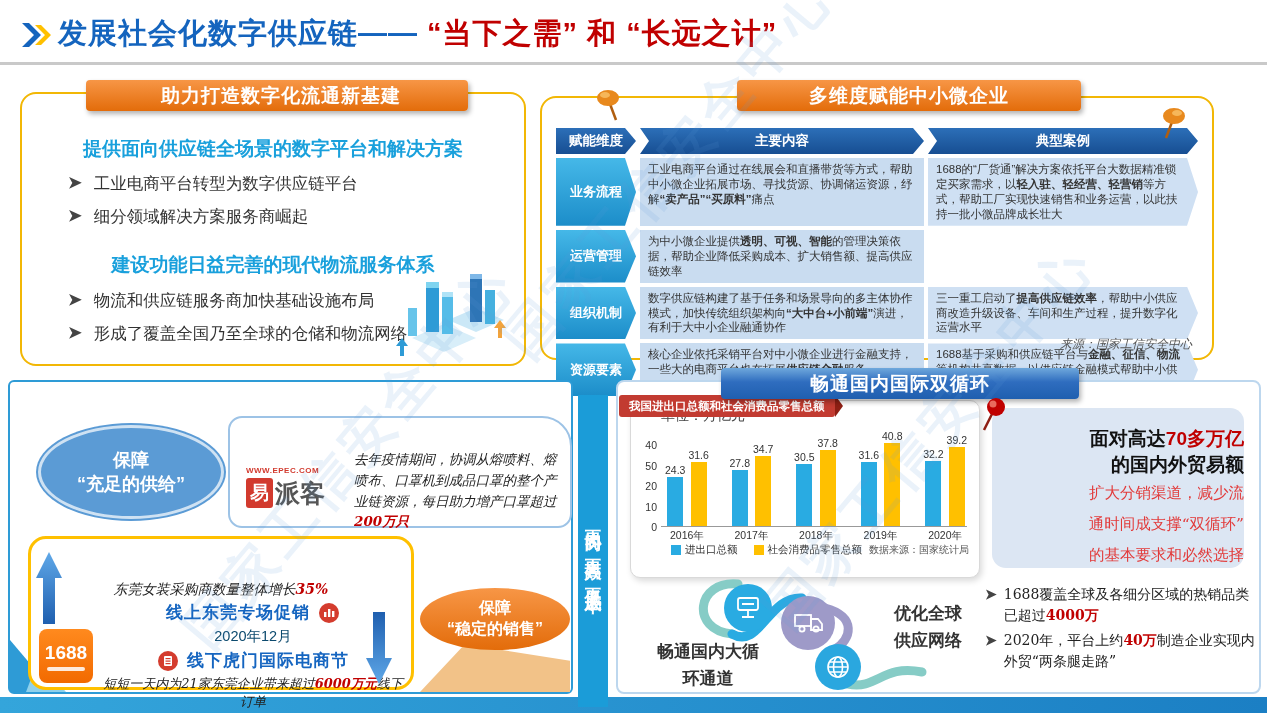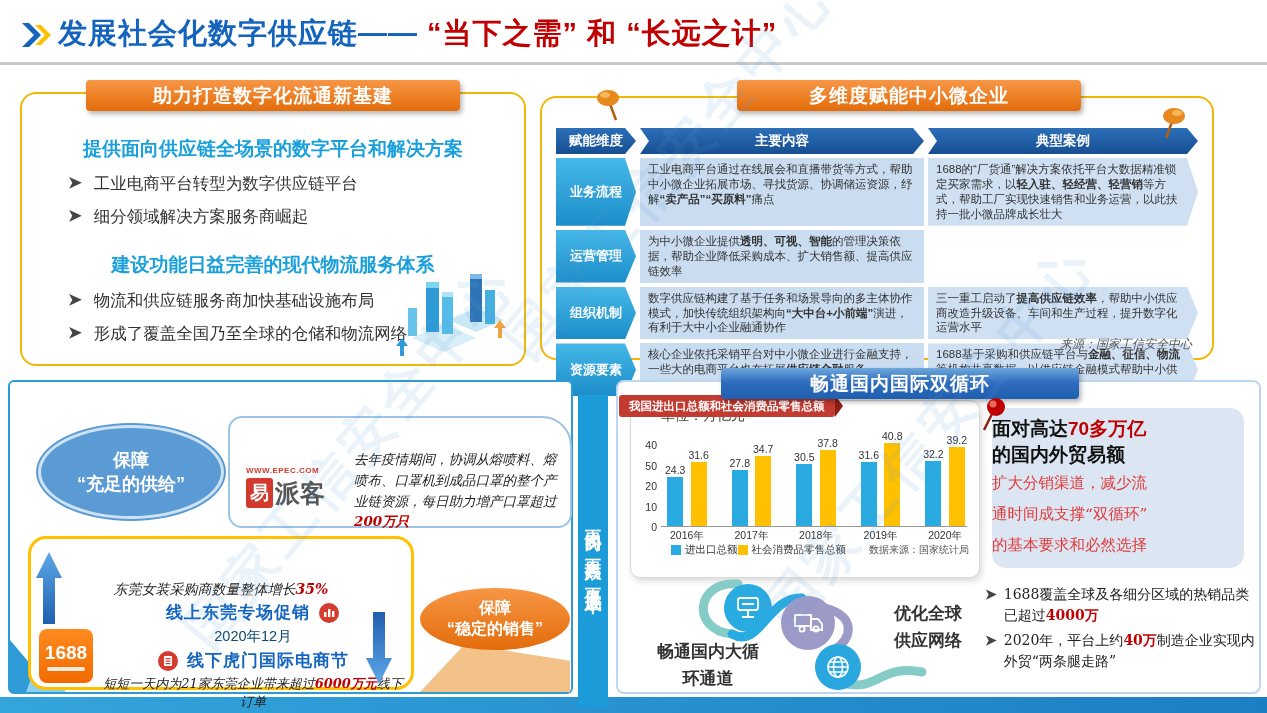--- a/index.html
+++ b/index.html
@@ -106,26 +106,26 @@
   .plotwrap::after{content:'';position:absolute;left:26px;right:4px;bottom:16px;border-top:1.5px solid #999;}
   .ytick{position:absolute;left:0;width:22px;text-align:right;font-size:10.5px;color:#333;}
   #bars{position:absolute;left:30px;right:4px;bottom:0;display:flex;justify-content:space-between;}
   .bgroup{display:flex;flex-direction:column;align-items:center;}
   .brow{display:flex;align-items:flex-end;gap:3px;height:100px;}
   .bcol{display:flex;flex-direction:column;align-items:center;justify-content:flex-end;}
   .bval{font-size:10.5px;color:#333;margin-bottom:1px;}
   .bar{width:16px;}
   .xlab{font-size:10.5px;color:#333;height:16px;line-height:16px;}
   .chart-foot{display:flex;align-items:center;justify-content:space-between;padding:0 10px 0 40px;}
-  #legend{display:flex;}
+  #legend{display:flex;gap:16px;}
   .litem{display:flex;align-items:center;gap:4px;font-size:10.5px;color:#333;}
   .lsw{width:10px;height:10px;display:inline-block;}
   .chart-src{font-size:10px;color:#555;}
   .info-box{position:absolute;left:992px;top:408px;width:252px;height:160px;background:#DCE6F3;border-radius:14px;
-            z-index:2;text-align:left;padding-top:8px;box-sizing:border-box;}
+            z-index:2;text-align:right;padding-top:18px;box-sizing:border-box;}
   .info-l1{font-size:19px;font-weight:800;color:#111;}
   .info-red{font-size:15.5px;color:#E23B3B;line-height:2.0;font-family:"DejaVu Serif",serif;}
   .flow-svg{position:absolute;left:620px;top:578px;z-index:2;}
   .flow-label{position:absolute;z-index:3;font-weight:800;color:#333;text-align:center;line-height:1.6;}
   .fl-left{left:628px;top:638px;width:160px;font-size:17px;}
   .fl-right{left:880px;top:600px;width:96px;font-size:17px;}
   .dual-bullets{position:absolute;left:985px;top:584px;width:272px;z-index:2;}
   .dual-bullets .dbi{display:flex;gap:7px;font-size:14px;color:#222;line-height:1.5;margin-bottom:4px;
                      font-family:"DejaVu Serif",serif;}
   
@@ -141,21 +141,21 @@
     <polygon points="2,3 14,15 2,27 9,27 21,15 9,3" fill="#1464BE"></polygon>
     <polygon points="15,5 25,15 15,25 21,25 31,15 21,5" fill="#FFC000"></polygon>
   </svg>
   <div class="hdr-title"><span class="seg-blue">发展社会化数字供应链—— </span><span class="seg-red">“当下之需” 和 “长远之计”</span></div>
   <div class="hdr-rule"></div>
 
   <div class="wm" style="left:430px;top:130px;">国家工信安全中心</div>
   <div class="wm" style="left:110px;top:420px;">国家工信安全中心</div>
   <div class="wm" style="left:690px;top:400px;">国家工信安全中心</div>
 
-  <div class="ribbon orange" style="left:86px;top:80px;width:374px;">助力打造数字化流通新基建</div>
+  <div class="ribbon orange" style="left:86px;top:80px;width:374px;padding-left:8px;">助力打造数字化流通新基建</div>
   <div class="panel p-infra">
     <div class="sec-title">提供面向供应链全场景的数字平台和解决方案</div>
     <ul class="blist">
       <li>
           <span class="bmark">➤</span>
           <span>工业电商平台转型为数字供应链平台</span>
         </li>
       <li>
           <span class="bmark">➤</span>
           <span>细分领域解决方案服务商崛起</span>

